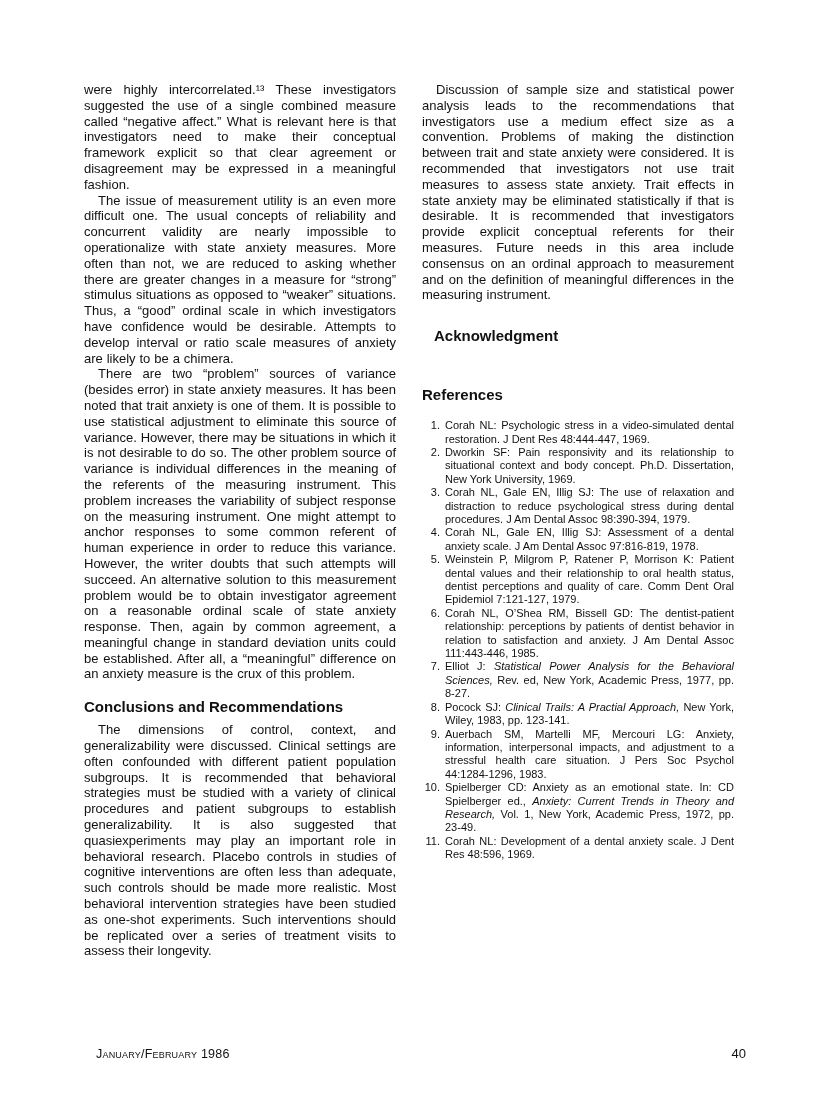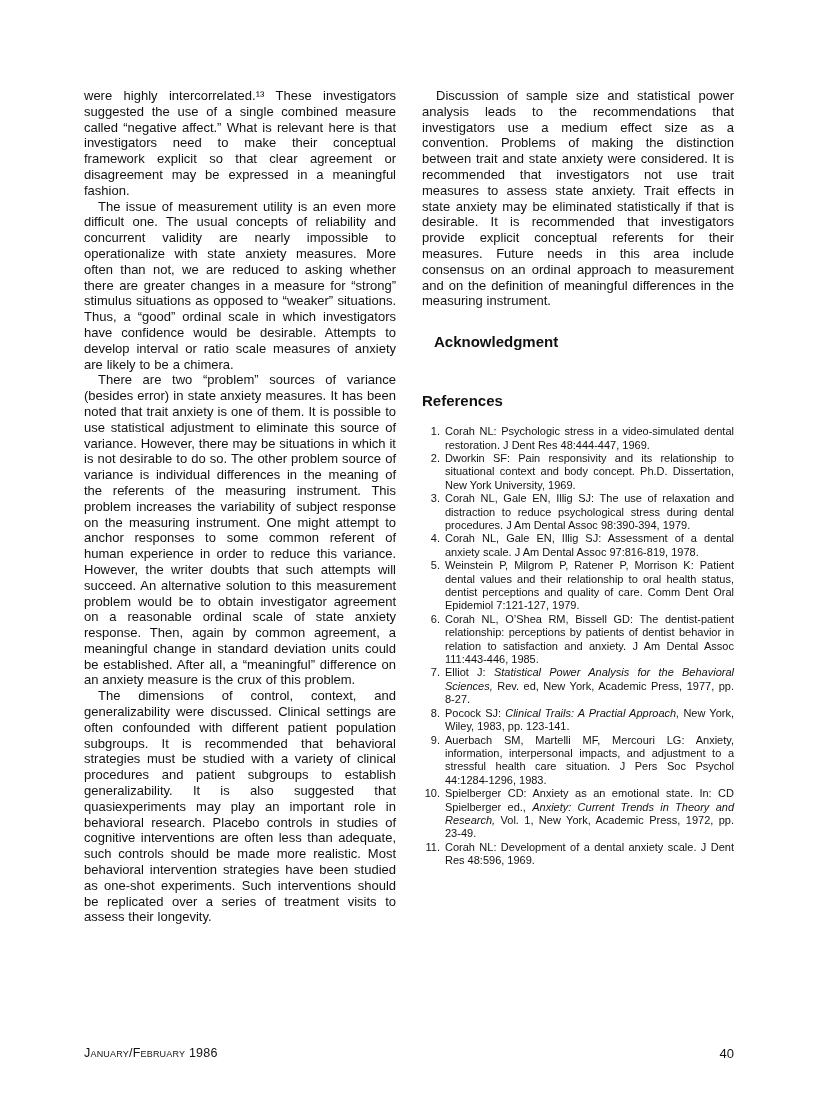--- a/index.html
+++ b/index.html
@@ -13,21 +13,21 @@
     height: 1118px;
     background: #ffffff;
     font-family: "Liberation Sans", sans-serif;
     color: #111111;
     overflow: hidden;
     margin: 0 auto;
   }
   .content {
     position: absolute;
     left: 84px;
-    top: 88px;
+    top: 82px;
     width: 650px;
     display: flex;
     gap: 26px;
   }
   .col {
     width: 312px;
     flex: 0 0 312px;
   }
   .para {
     margin: 0;
@@ -83,26 +83,26 @@
   }
   .ref-text {
     flex: 1;
     text-align: justify;
   }
   .ref-text .italic {
     font-style: italic;
   }
   .footer {
     position: absolute;
-    left: 84px;
+    left: 96px;
     top: 1046px;
     width: 650px;
     display: flex;
     justify-content: space-between;
-    align-items: flex-start;
+    align-items: center;
     font-size: 12.5px;
   }
   .footer-left {
     font-variant: small-caps;
     letter-spacing: 0.2px;
   }
   .footer-right {
     font-size: 13px;
   }
 </style>
@@ -111,20 +111,21 @@
 
 <div class="page">
   <div class="content">
 
     <div class="col">
       <div>
           <p class="para no-indent">were highly intercorrelated.¹³ These investigators suggested the use of a single combined measure called “negative affect.” What is relevant here is that investigators need to make their conceptual framework explicit so that clear agreement or disagreement may be expressed in a meaningful fashion.</p>
           <p class="para">The issue of measurement utility is an even more difficult one. The usual concepts of reliability and concurrent validity are nearly impossible to operationalize with state anxiety measures. More often than not, we are reduced to asking whether there are greater changes in a measure for “strong” stimulus situations as opposed to “weaker” situations. Thus, a “good” ordinal scale in which investigators have confidence would be desirable. Attempts to develop interval or ratio scale measures of anxiety are likely to be a chimera.</p>
           <p class="para">There are two “problem” sources of variance (besides error) in state anxiety measures. It has been noted that trait anxiety is one of them. It is possible to use statistical adjustment to eliminate this source of variance. However, there may be situations in which it is not desirable to do so. The other problem source of variance is individual differences in the meaning of the referents of the measuring instrument. This problem increases the variability of subject response on the measuring instrument. One might attempt to anchor responses to some common referent of human experience in order to reduce this variance. However, the writer doubts that such attempts will succeed. An alternative solution to this measurement problem would be to obtain investigator agreement on a reasonable ordinal scale of state anxiety response. Then, again by common agreement, a meaningful change in standard deviation units could be established. After all, a “meaningful” difference on an anxiety measure is the crux of this problem.</p>
         </div>
+      <h2 class="section-heading">Conclusions and Recommendations</h2>
       <div>
           <p class="para">The dimensions of control, context, and generalizability were discussed. Clinical settings are often confounded with different patient population subgroups. It is recommended that behavioral strategies must be studied with a variety of clinical procedures and patient subgroups to establish generalizability. It is also suggested that quasiexperiments may play an important role in behavioral research. Placebo controls in studies of cognitive interventions are often less than adequate, such controls should be made more realistic. Most behavioral intervention strategies have been studied as one-shot experiments. Such interventions should be replicated over a series of treatment visits to assess their longevity.</p>
         </div>
     </div>
 
     <div class="col">
       <div>
           <p class="para">Discussion of sample size and statistical power analysis leads to the recommendations that investigators use a medium effect size as a convention. Problems of making the distinction between trait and state anxiety were considered. It is recommended that investigators not use trait measures to assess state anxiety. Trait effects in state anxiety may be eliminated statistically if that is desirable. It is recommended that investigators provide explicit conceptual referents for their measures. Future needs in this area include consensus on an ordinal approach to measurement and on the definition of meaningful differences in the measuring instrument.</p>
         </div>
       <h2 class="ack-heading">Acknowledgment</h2>

